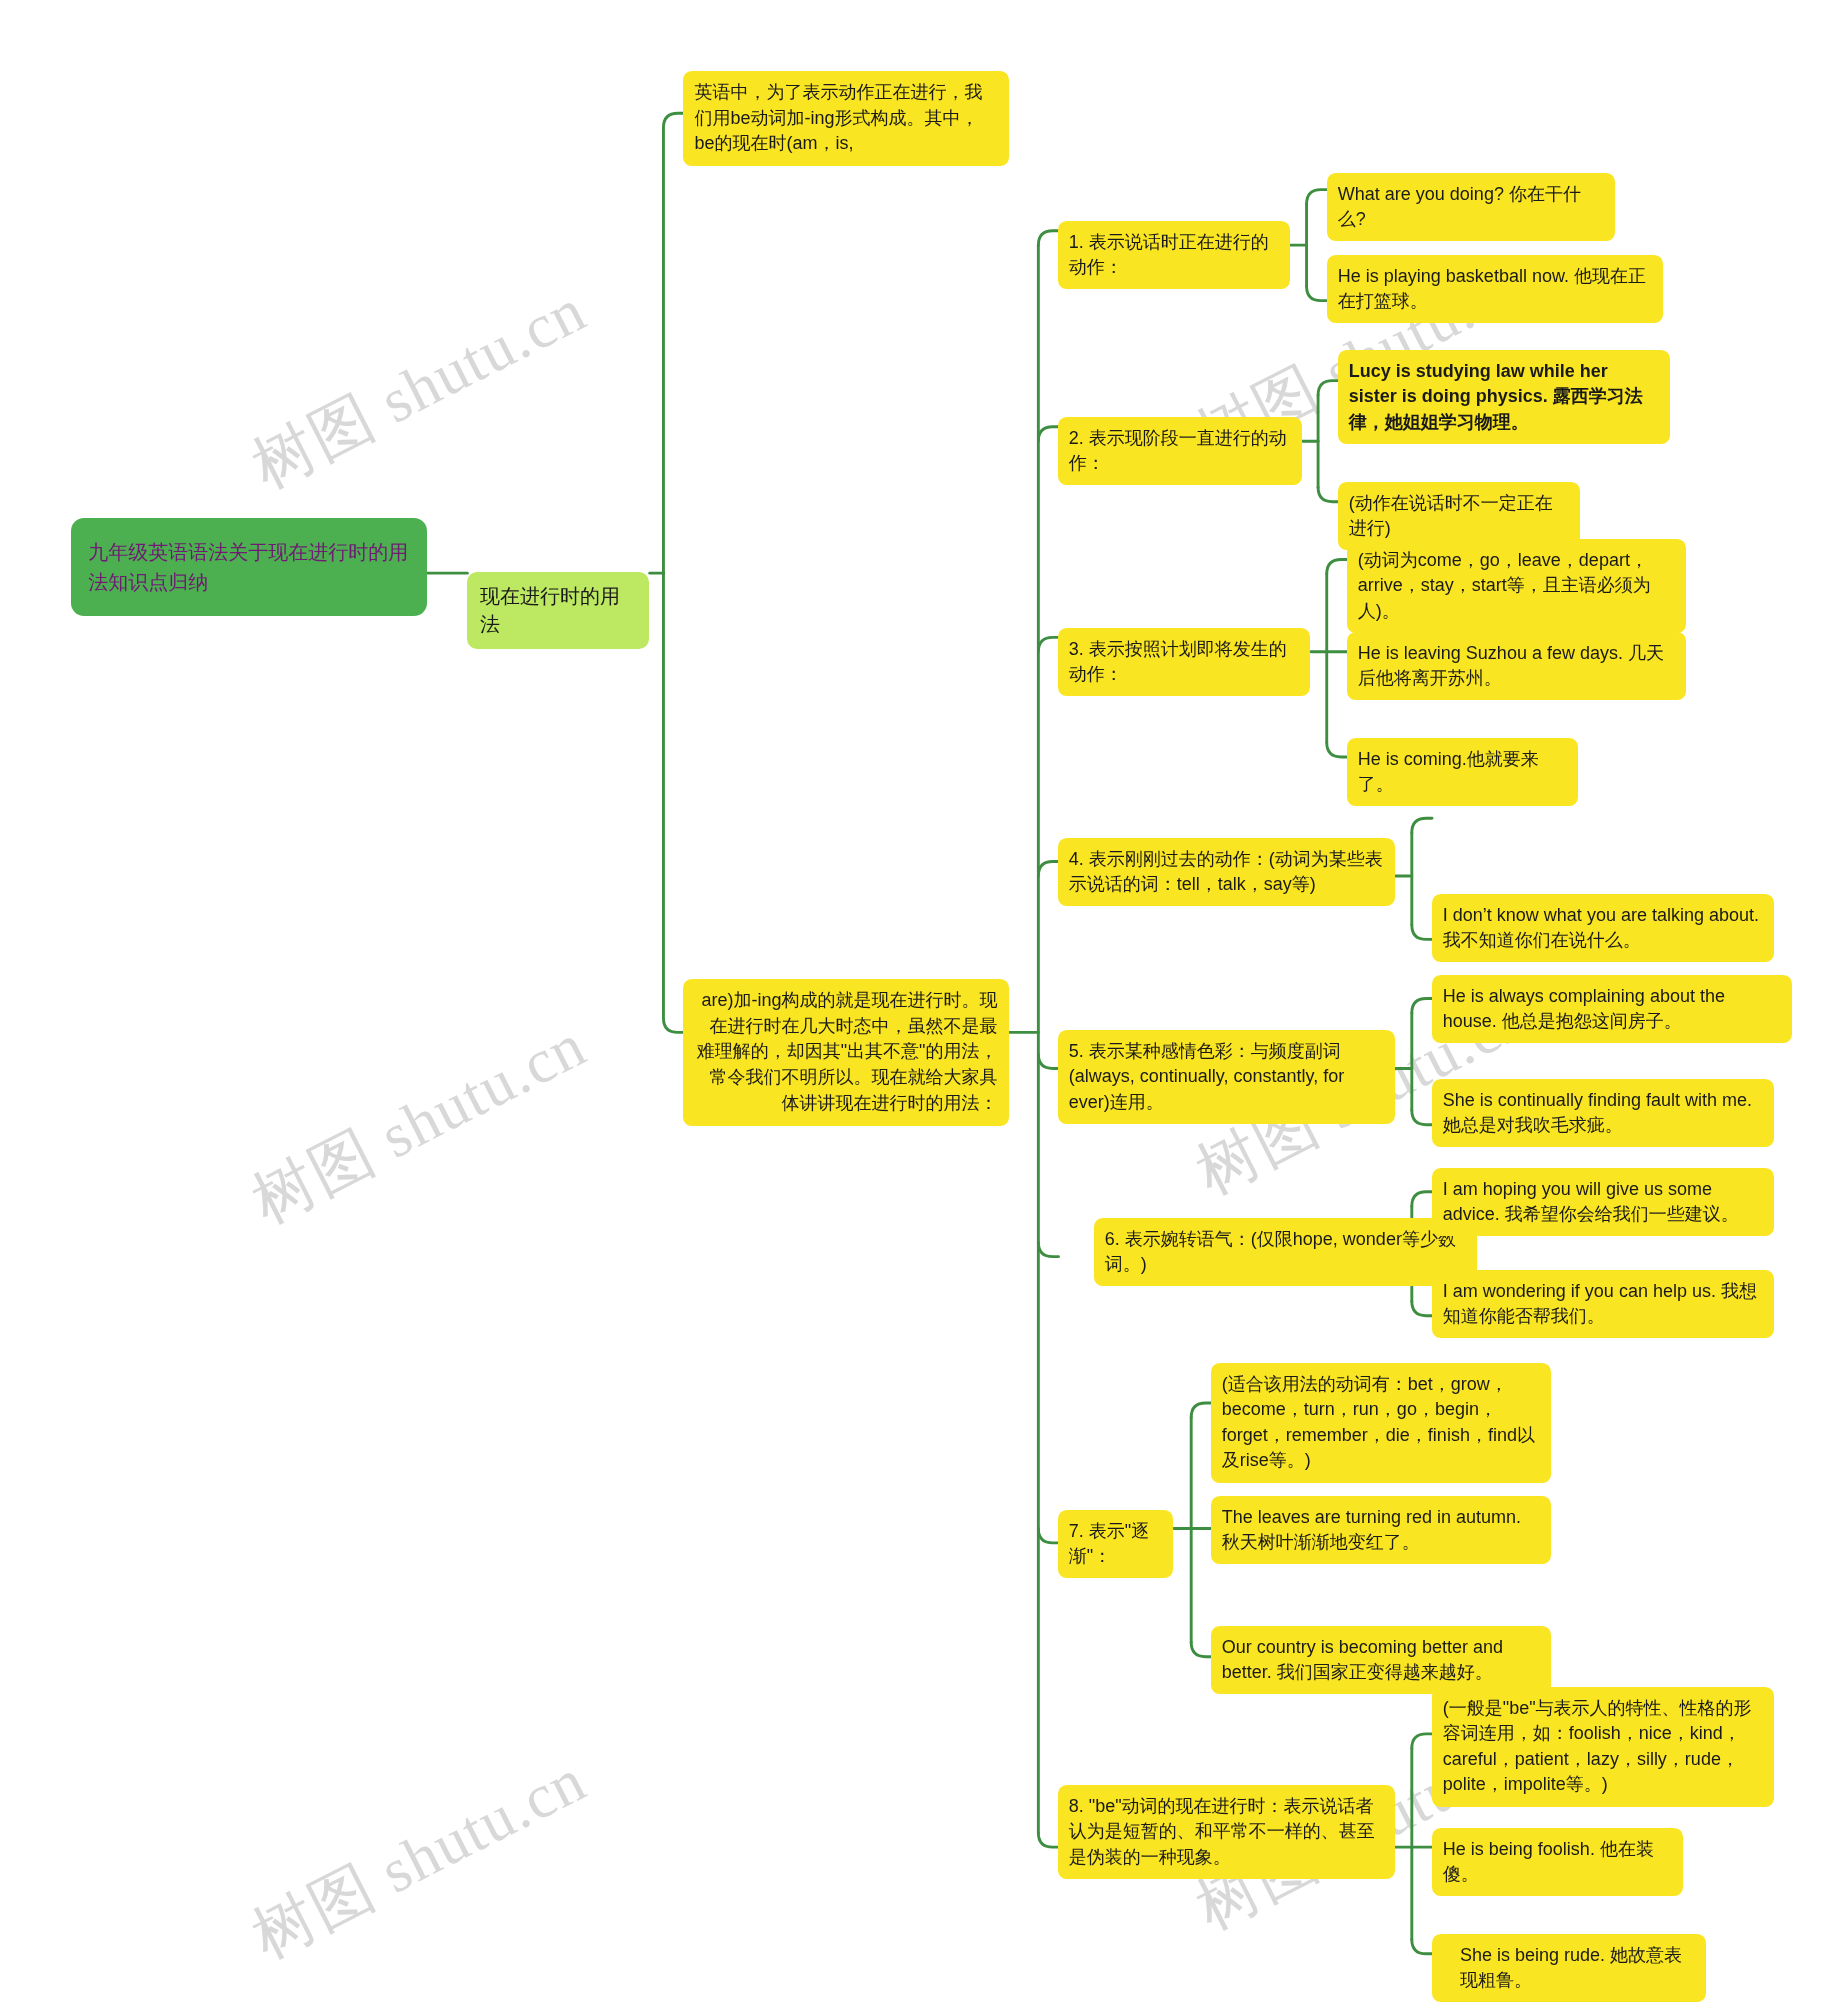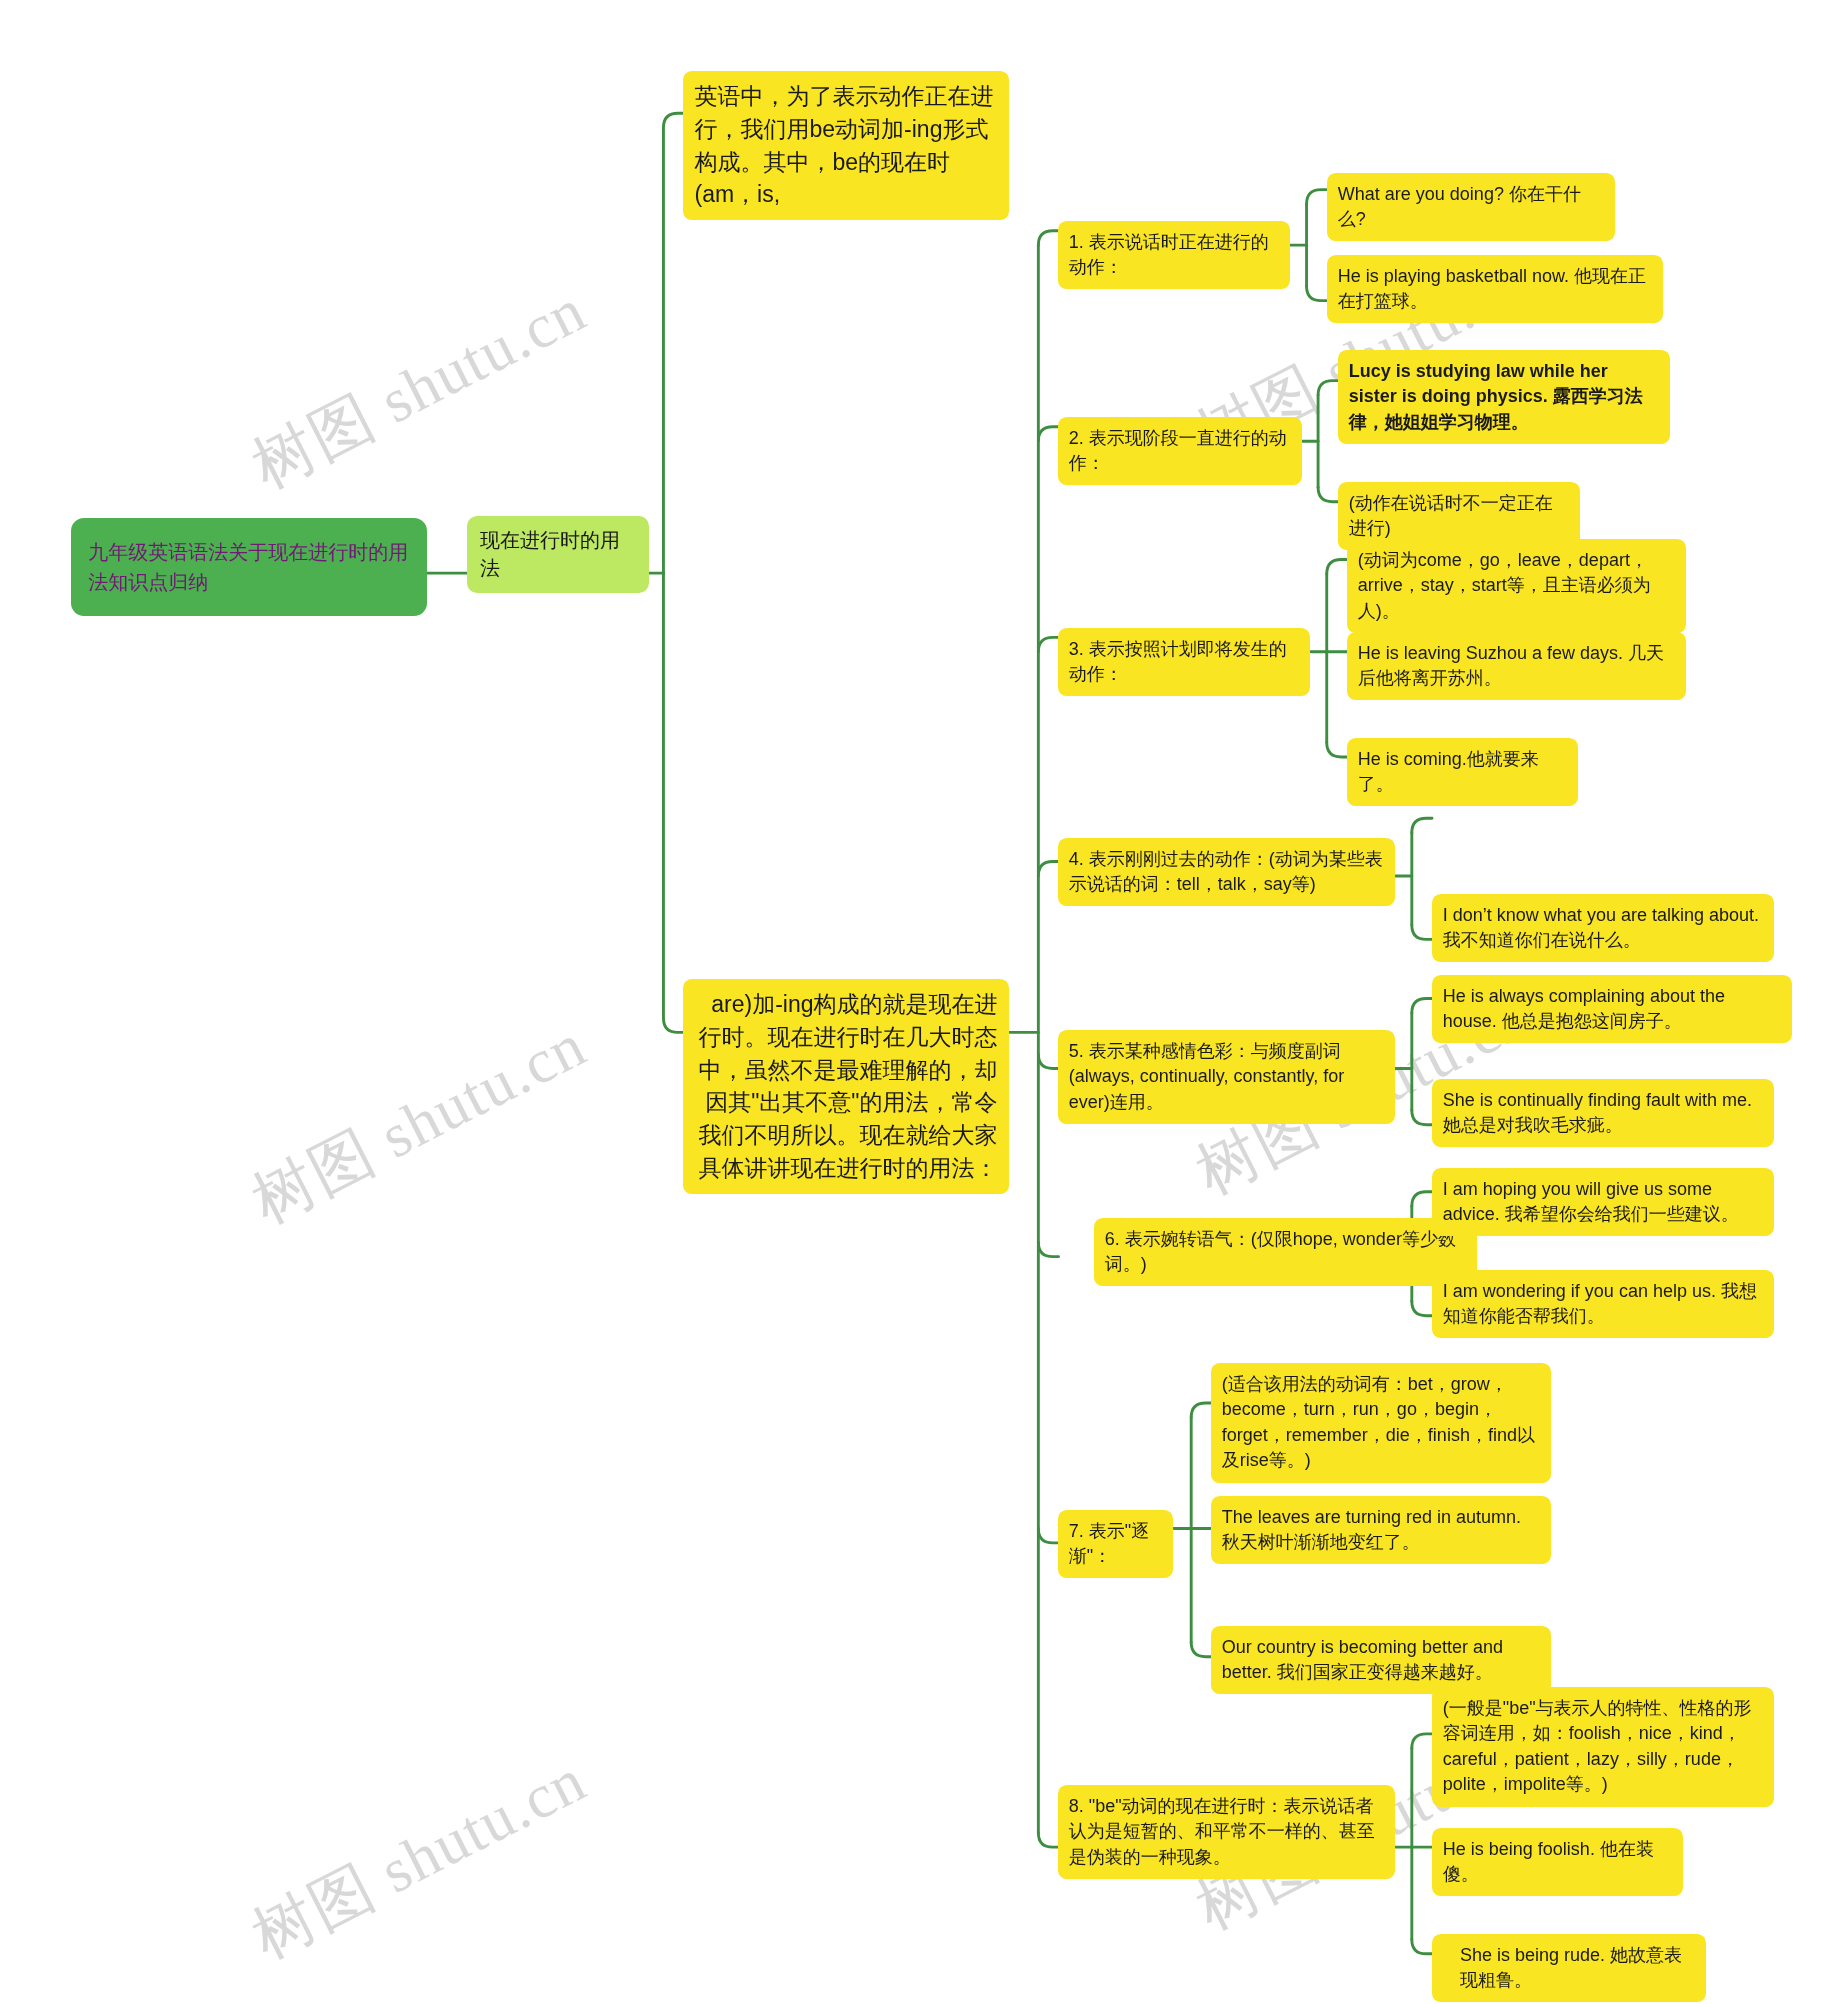--- a/index.html
+++ b/index.html
@@ -42,21 +42,21 @@
     color:#701a75;
   }
   .node.lvl2{
     background:#BDE861;
     font-size:20px;
     padding:10px 13px;
     border-radius:10px;
   }
   .node.lvl3{
     background:#FAE522;
-    font-size:23px;
+    font-size:18px;
     padding:9.4px 11.5px;
   }
   .node.lvl4{
     background:#FAE522;
     font-size:18px;
     padding:8.7px 10.8px;
   }
   .node.lvl5{
     background:#FAE522;
     font-size:18px;
@@ -136,21 +136,21 @@
       <path d="M1935 2562 L1958 2562"></path>
       <path d="M1958 2425 L1958 2690"></path>
       <path d="M1958 2425 Q1958 2405 1978 2405 L1986 2405"></path>
       <path d="M1958 2562 L1986 2562"></path>
       <path d="M1958 2690 Q1958 2710 1978 2710 L1986 2710"></path>
     </g>
   </svg>
 
   <div class="node root" style="left:71px;top:518px;width:356px;">九年级英语语法关于现在进行时的用法知识点归纳</div>
 
-  <div class="node lvl2" style="left:467px;top:516px;width:182px;">现在进行时的用法</div>
+  <div class="node lvl2" style="left:467px;top:572px;width:182px;">现在进行时的用法</div>
 
   <div class="node lvl3" style="left:683px;top:71px;width:326px;">英语中，为了表示动作正在进行，我们用be动词加-ing形式构成。其中，be的现在时(am，is,</div>
 
   <div class="node lvl3" style="left:683px;top:979px;width:326px;text-align:right;">are)加-ing构成的就是现在进行时。现在进行时在几大时态中，虽然不是最难理解的，却因其"出其不意"的用法，常令我们不明所以。现在就给大家具体讲讲现在进行时的用法：</div>
 
   <div class="node lvl4" style="left:1058px;top:221px;width:232px;">1. 表示说话时正在进行的动作：</div>
   <div class="node lvl4" style="left:1058px;top:417px;width:244px;">2. 表示现阶段一直进行的动作：</div>
   <div class="node lvl4" style="left:1058px;top:628px;width:252px;">3. 表示按照计划即将发生的动作：</div>
   <div class="node lvl4" style="left:1058px;top:838px;width:337px;">4. 表示刚刚过去的动作：(动词为某些表示说话的词：tell，talk，say等)</div>
   <div class="node lvl4" style="left:1058px;top:1030px;width:337px;">5. 表示某种感情色彩：与频度副词(always, continually, constantly, for ever)连用。</div>

